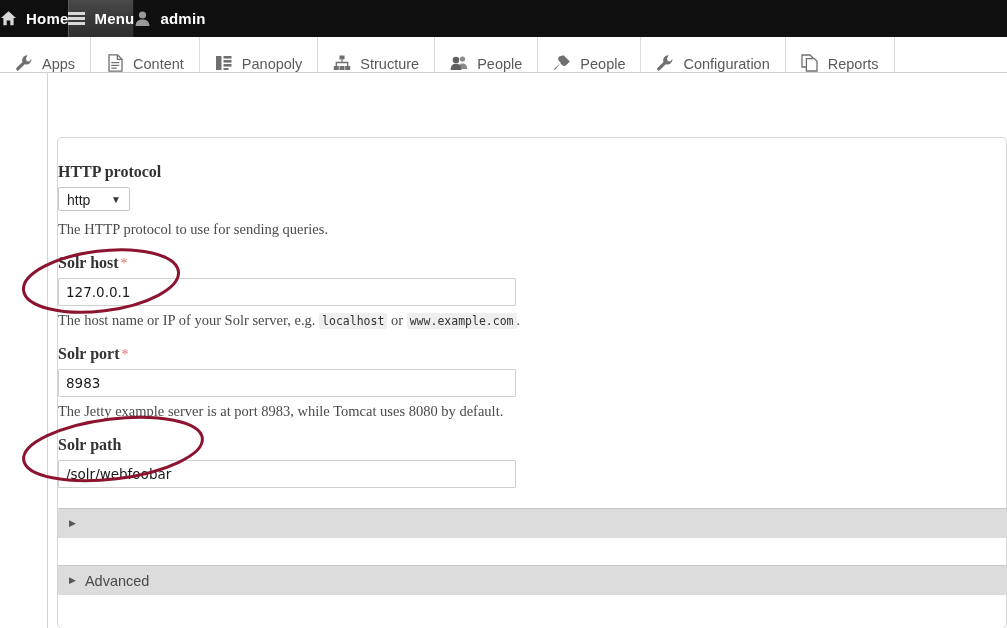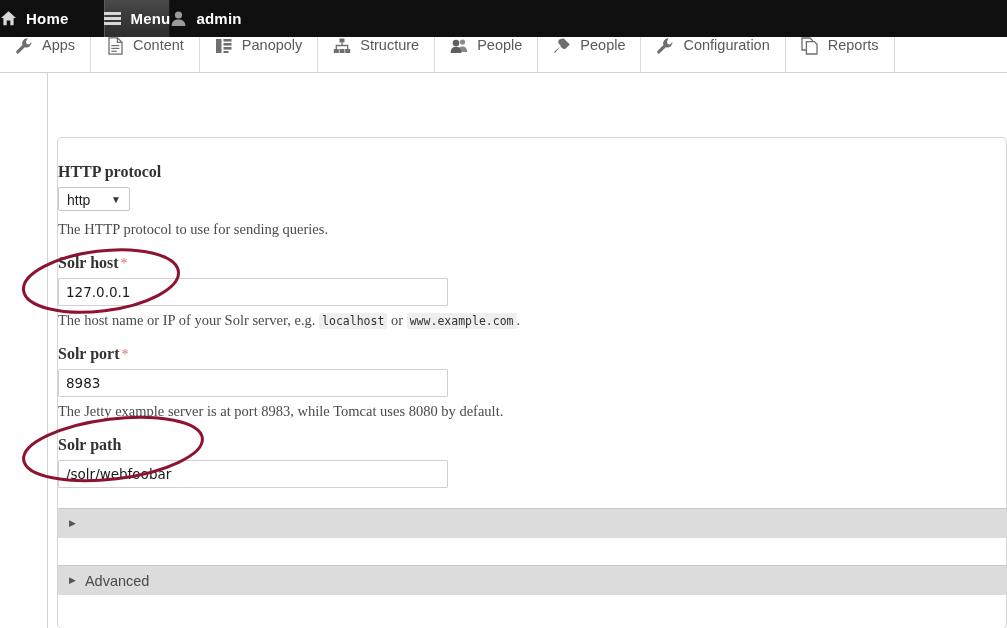--- a/index.html
+++ b/index.html
@@ -31,21 +31,20 @@
     color: #ffffff;
     font-size: 15px;
     font-weight: bold;
     letter-spacing: 0.2px;
     cursor: pointer;
     user-select: none;
   }
   .tb-item.active {
     background: linear-gradient(to bottom, #4a4a4a 0%, #3a3a3a 45%, #2e2e2e 100%);
     box-shadow: inset 1px 0 0 #5a5a5a, inset -1px 0 0 #1a1a1a;
-    margin-left: 36px;
   }
   .tb-icon {
     display: inline-flex;
     align-items: center;
     justify-content: center;
     width: 17px;
     height: 17px;
     flex: none;
   }
   .tb-icon svg { display: block; }
@@ -54,21 +53,21 @@
   .toolbar-second {
     height: 35px;
     background: #ffffff;
     border-bottom: 1px solid #cfcfcf;
     display: flex;
     align-items: stretch;
     overflow: hidden;
   }
   .tb2-item {
     display: flex;
-    align-items: flex-start;
+    align-items: flex-end;
     gap: 9px;
     padding: 0 15px;
     color: #5a5a5a;
     font-size: 14.5px;
     border-right: 1px solid #dcdcdc;
     cursor: pointer;
     user-select: none;
     white-space: nowrap;
   }
   .tb2-icon {
@@ -153,21 +152,21 @@
     position: absolute;
     right: 8px;
     top: 7px;
     font-size: 10px;
     color: #333333;
     line-height: 1;
   }
 
   input.ftext {
     display: block;
-    width: 390px;
+    width: 458px;
     height: 28px;
     box-sizing: border-box;
     border: 1px solid #d0d0d0;
     background: #ffffff;
     padding: 3px 7px;
     font-family: "DejaVu Sans", sans-serif;
     font-size: 13.5px;
     color: #1a1a1a;
     border-radius: 1px;
     outline: none;

